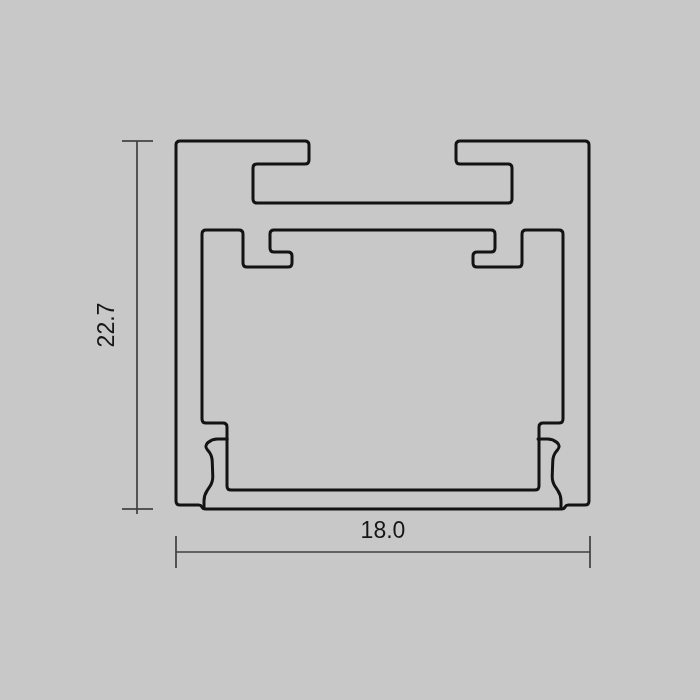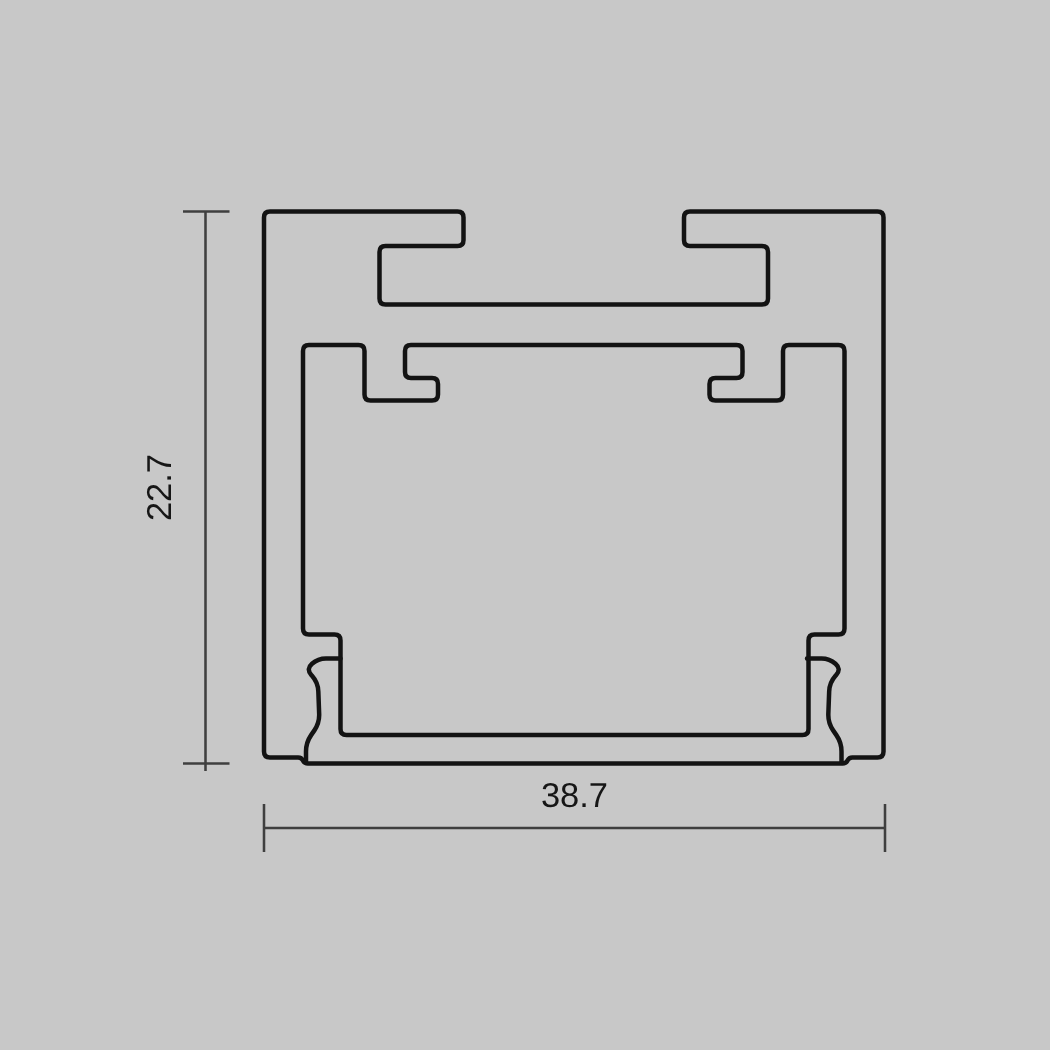--- a/index.html
+++ b/index.html
@@ -51,15 +51,15 @@
         <line x1="122" y1="141" x2="153" y2="141" stroke="#3f3f3f" stroke-width="1.7"></line>
         <line x1="122" y1="509" x2="153" y2="509" stroke="#3f3f3f" stroke-width="1.7"></line>
         <line x1="176" y1="552" x2="590" y2="552" stroke="#3f3f3f" stroke-width="1.7"></line>
         <line x1="176" y1="536" x2="176" y2="568" stroke="#3f3f3f" stroke-width="1.7"></line>
         <line x1="590" y1="536" x2="590" y2="568" stroke="#3f3f3f" stroke-width="1.7"></line>
       </g>
   </svg>
 
   <div class="dim-label vertical" id="height-label" style="width: 70px; height: 26px; left: 71px; top: 312px;">22.7</div>
 
-  <div class="dim-label" id="width-label" style="width: 70px; height: 26px; left: 348px; top: 517px;">38.7</div>
+  <div class="dim-label" id="width-label" style="width: 70px; height: 26px; left: 348px; top: 517px;">18.0</div>
 
 </div>
 
 </body></html>

